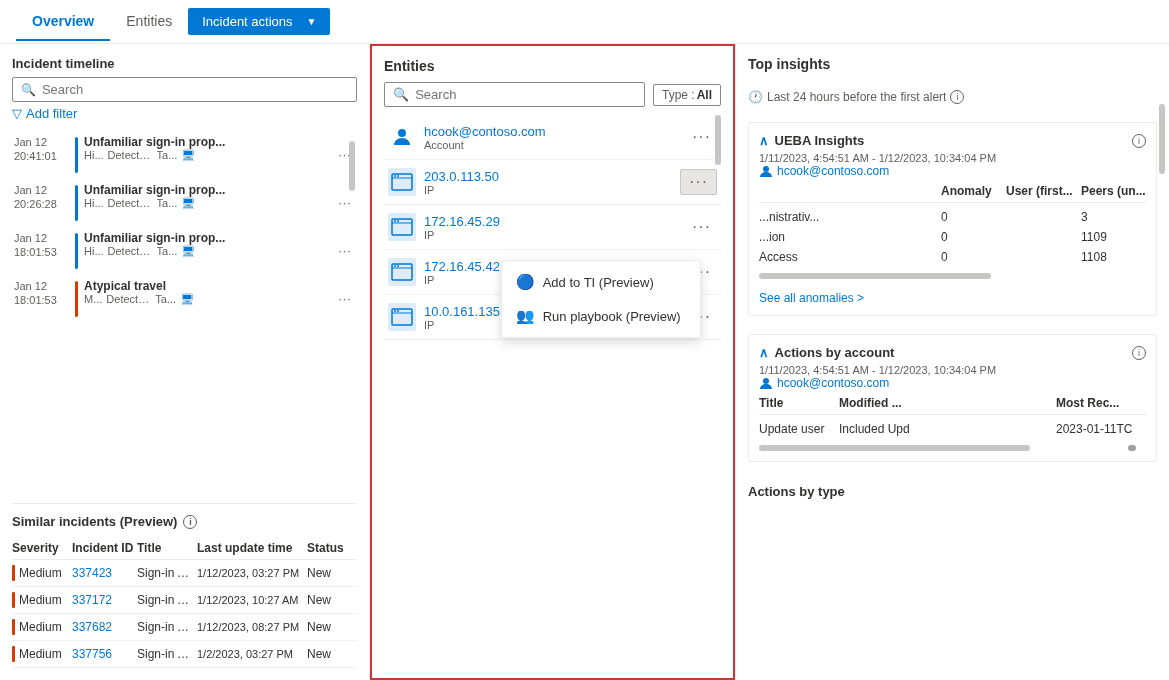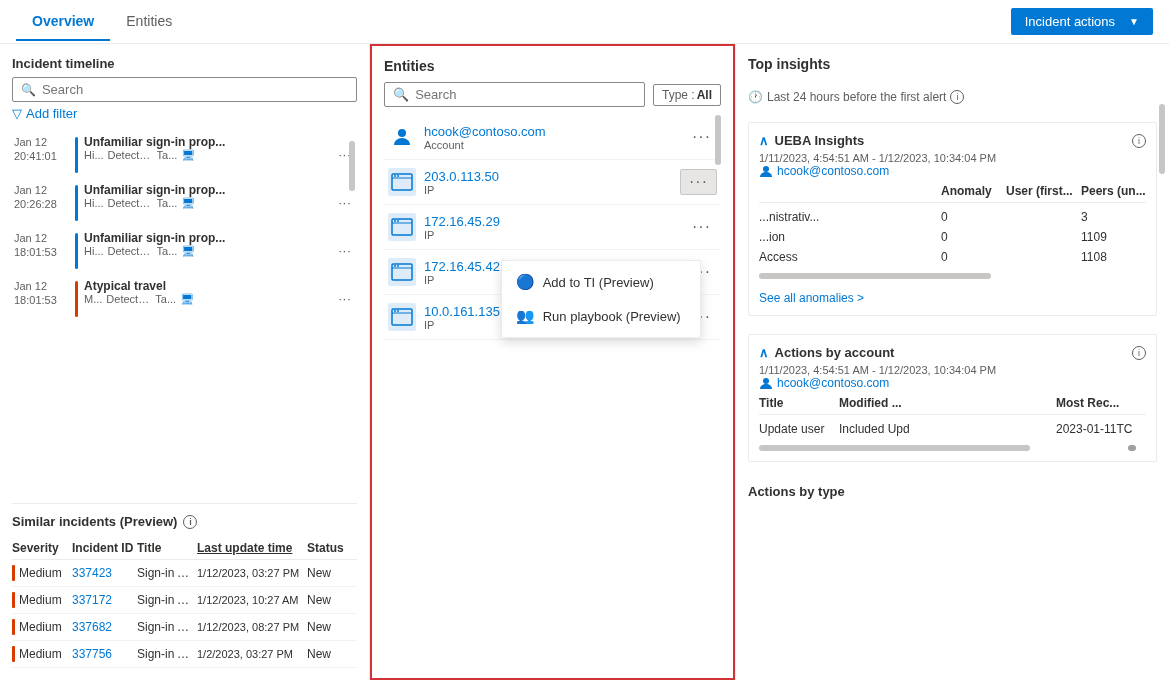--- a/index.html
+++ b/index.html
@@ -1,19 +1,19 @@
 <!DOCTYPE html>
 <html><head>
   <meta charset="utf-8">
   <style>
     * { box-sizing: border-box; margin: 0; padding: 0; }
     body { font-family: 'Segoe UI', Arial, sans-serif; font-size: 13px; background: #f3f2f1; color: #323130; width: 1169px; height: 680px; overflow: hidden; }
 
     
-    .header { display: flex; align-items: center; justify-content: space-between; padding: 0 16px; height: 44px; background: #fff; border-bottom: 1px solid #edebe9; }
+    .header { display: flex; align-items: center; justify-content: flex-start; padding: 0 16px; height: 44px; background: #fff; border-bottom: 1px solid #edebe9; }
     .header-tabs { display: flex; align-items: center; gap: 0; }
     .tab { padding: 10px 16px; font-size: 14px; cursor: pointer; border-bottom: 2px solid transparent; color: #605e5c; }
     .tab.active { border-bottom: 2px solid #0078d4; color: #0078d4; font-weight: 600; }
     .incident-actions-btn { background: #0078d4; color: #fff; border: none; border-radius: 2px; padding: 6px 14px; font-size: 13px; cursor: pointer; display: flex; align-items: center; gap: 14px; }
     .chevron-down { font-size: 10px; }
 
     
     .main { display: flex; height: calc(680px - 44px); }
 
     
@@ -31,21 +31,21 @@
     .timeline-title { font-size: 12px; font-weight: 600; color: #323130; white-space: nowrap; overflow: hidden; text-overflow: ellipsis; max-width: 170px; }
     .timeline-tags { display: flex; gap: 4px; font-size: 11px; color: #605e5c; flex-wrap: nowrap; }
     .timeline-tags span { white-space: nowrap; overflow: hidden; text-overflow: ellipsis; max-width: 45px; }
     .timeline-more { color: #605e5c; cursor: pointer; padding: 0 4px; align-self: center; }
     .similar-section { border-top: 1px solid #edebe9; padding-top: 10px; }
     .similar-title { font-weight: 600; font-size: 13px; margin-bottom: 8px; display: flex; align-items: center; gap: 6px; }
     .table-header { display: flex; font-size: 12px; font-weight: 600; padding: 4px 0; border-bottom: 1px solid #edebe9; color: #323130; }
     .table-header .col-sev { width: 60px; }
     .table-header .col-id { width: 65px; }
     .table-header .col-title { flex: 1; }
-    .table-header .col-time { width: 110px; text-decoration: underline; }
+    .table-header .col-time { width: 110px; }
     .table-header .col-status { width: 50px; }
     .table-row-item { display: flex; font-size: 12px; padding: 5px 0; border-bottom: 1px solid #f3f2f1; align-items: center; }
     .table-row-item .col-sev { width: 60px; color: #323130; display: flex; align-items: center; gap: 4px; }
     .sev-bar { width: 3px; height: 16px; background: #d83b01; border-radius: 1px; }
     .table-row-item .col-id { width: 65px; color: #0078d4; cursor: pointer; }
     .table-row-item .col-title { flex: 1; color: #323130; overflow: hidden; text-overflow: ellipsis; white-space: nowrap; }
     .table-row-item .col-time { width: 110px; color: #323130; font-size: 11px; }
     .table-row-item .col-status { width: 50px; color: #323130; }
 
     

